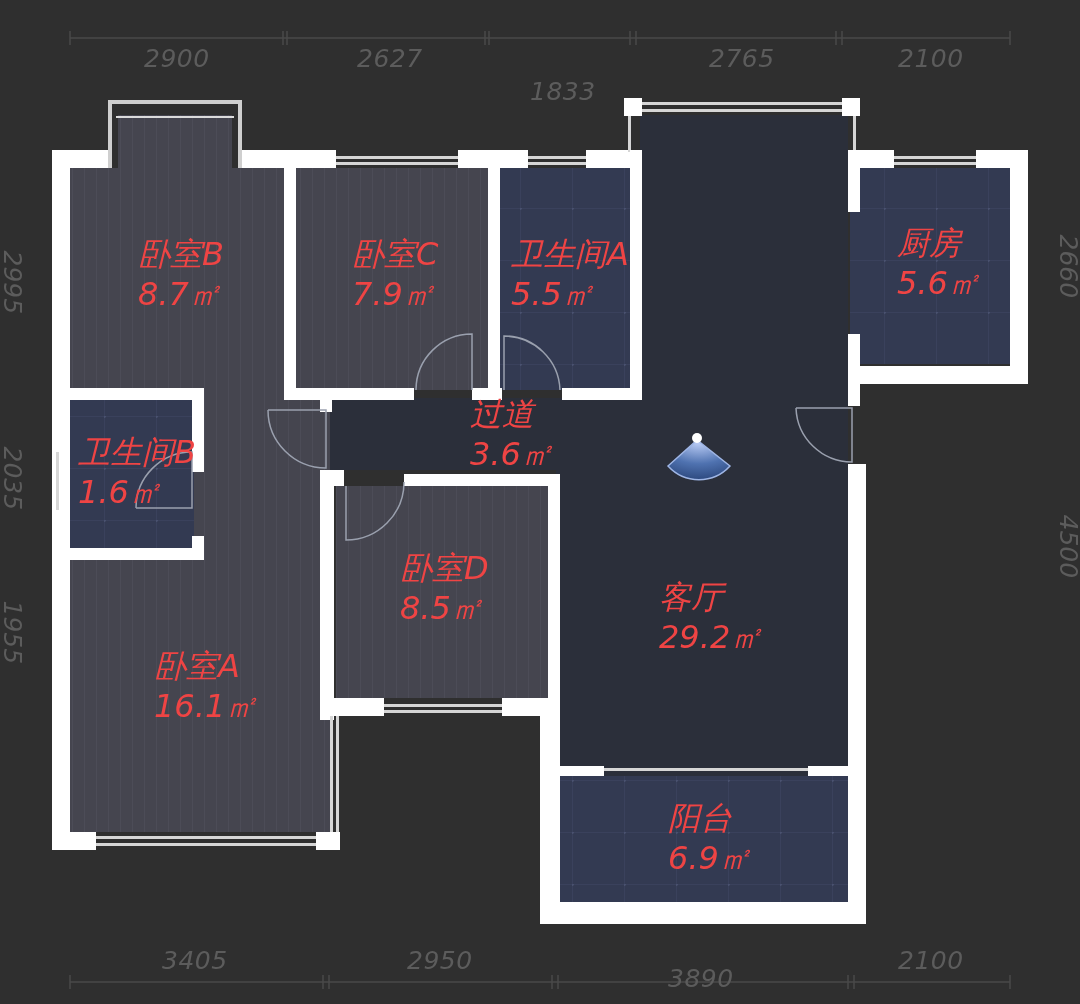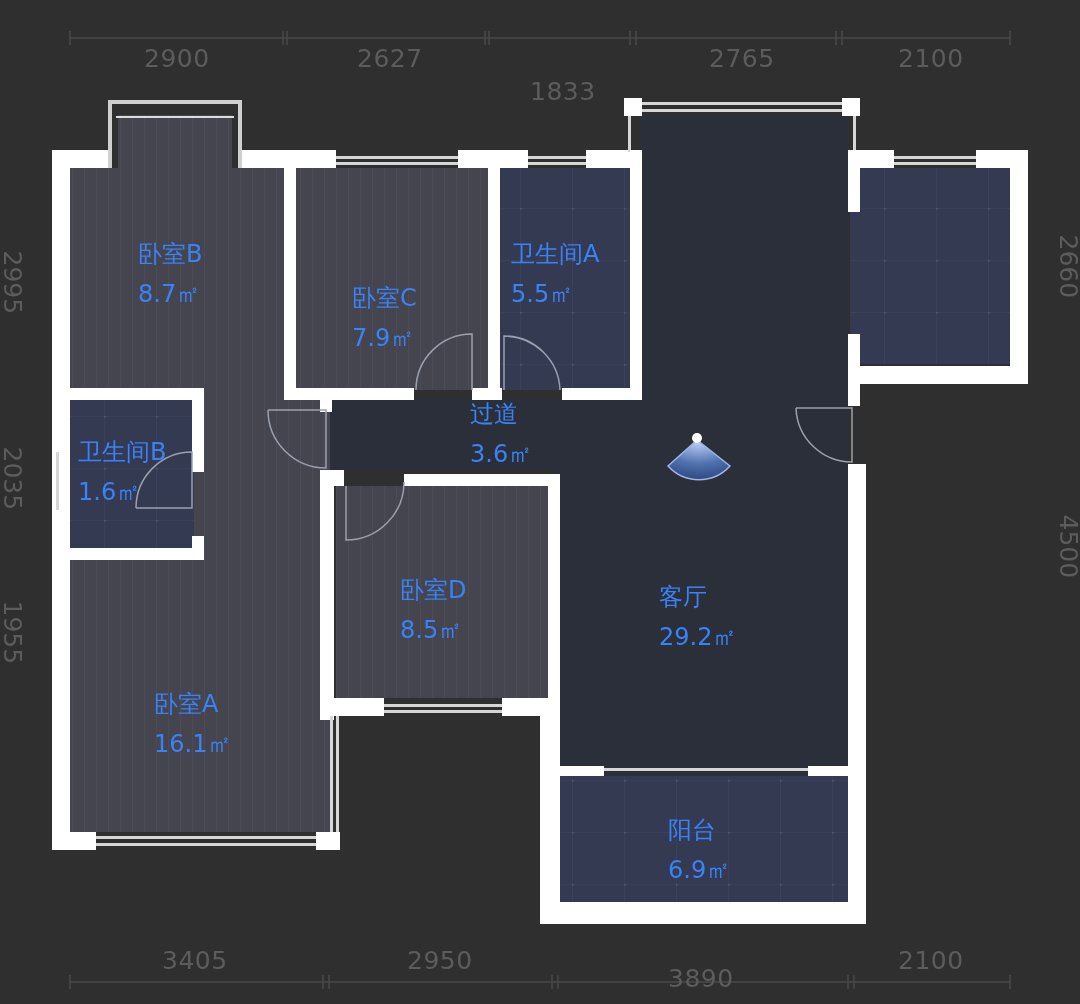--- a/index.html
+++ b/index.html
@@ -1,20 +1,20 @@
 <!DOCTYPE html>
 <html><head>
 <meta charset="utf-8">
 <style>
   html,body{margin:0;padding:0;background:#2f2f2f;}
-  #stage{position:relative;width:1080px;height:1004px;background:#2f2f2f;overflow:hidden;font-family:"DejaVu Sans","Liberation Sans",sans-serif;}
+  #stage{position:relative;width:1080px;height:1004px;background:#2f2f2f;overflow:hidden;font-family:"DejaVu Sans","Liberation Sans",sans-serif;font-style:italic;}
   svg{position:absolute;left:0;top:0;}
   .dim{position:absolute;color:#5c5c5c;font-size:25px;font-family:"DejaVu Sans","Liberation Sans",sans-serif;letter-spacing:0.5px;}
   .dimv{position:absolute;color:#5c5c5c;font-size:25px;transform-origin:center center;transform:rotate(90deg);white-space:nowrap;}
-  .room{position:absolute;color:#3b82f6;font-size:24px;line-height:40px;text-align:left;white-space:nowrap;}
+  .room{position:absolute;color:#ef4444;font-size:32px;line-height:40px;text-align:left;white-space:nowrap;}
   .room .area{display:block;}
 </style>
 </head>
 <body>
 
 <div id="stage">
 
   <svg width="1080" height="1004" viewBox="0 0 1080 1004">
     <defs>
       <pattern id="wood" width="12" height="12" patternUnits="userSpaceOnUse">
@@ -182,45 +182,49 @@
   <div class="dimv" style="left:-18px;top:462px;width:60px;">2035</div>
   <div class="dimv" style="left:-18px;top:616px;width:60px;">1955</div>
 
   <div class="dimv" style="left:1038px;top:250px;width:60px;">2660</div>
   <div class="dimv" style="left:1038px;top:530px;width:60px;">4500</div>
 
   <div class="room" style="left:138px;top:234px;">
     <span>卧室B</span>
     <span class="area">8.7㎡</span>
   </div>
-  <div class="room" style="left:352px;top:234px;margin-top:44px;">
+  <div class="room" style="left:352px;top:234px;">
     <span>卧室C</span>
     <span class="area">7.9㎡</span>
   </div>
   <div class="room" style="left:511px;top:234px;">
     <span>卫生间A</span>
     <span class="area">5.5㎡</span>
   </div>
+  <div class="room" style="left:897px;top:223px;">
+    <span>厨房</span>
+    <span class="area">5.6㎡</span>
+  </div>
   <div class="room" style="left:78px;top:432px;">
     <span>卫生间B</span>
     <span class="area">1.6㎡</span>
   </div>
   <div class="room" style="left:470px;top:394px;">
     <span>过道</span>
     <span class="area">3.6㎡</span>
   </div>
-  <div class="room" style="left:400px;top:548px;margin-top:22px;">
+  <div class="room" style="left:400px;top:548px;">
     <span>卧室D</span>
     <span class="area">8.5㎡</span>
   </div>
   <div class="room" style="left:659px;top:577px;">
     <span>客厅</span>
     <span class="area">29.2㎡</span>
   </div>
-  <div class="room" style="left:154px;top:684px;">
+  <div class="room" style="left:154px;top:646px;">
     <span>卧室A</span>
     <span class="area">16.1㎡</span>
   </div>
-  <div class="room" style="left:668px;top:798px;margin-top:12px;">
+  <div class="room" style="left:668px;top:798px;">
     <span>阳台</span>
     <span class="area">6.9㎡</span>
   </div>
 </div>
 
 </body></html>

